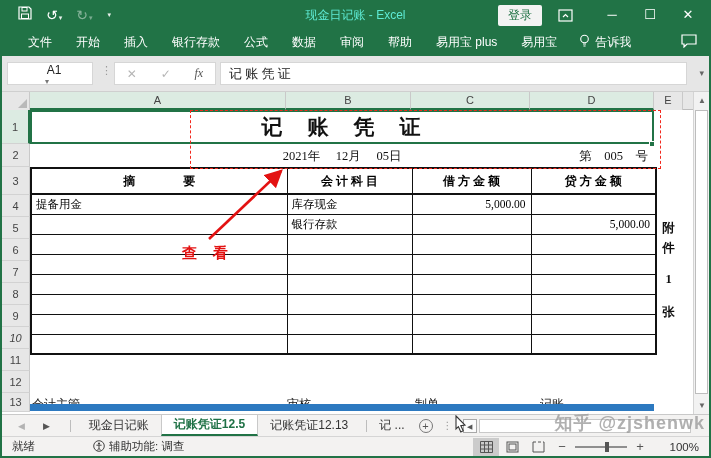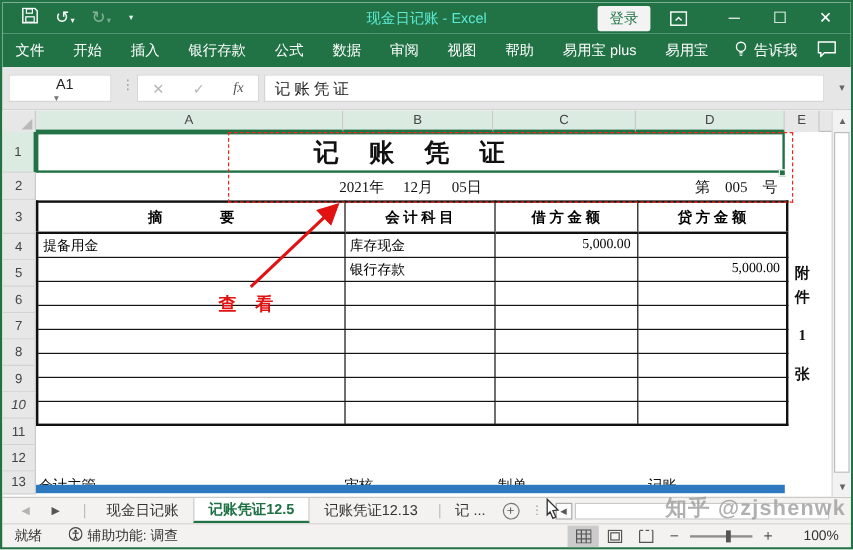--- a/index.html
+++ b/index.html
@@ -16,21 +16,21 @@
   .win-title { position:absolute; left:0; right:0; text-align:center; font-size:12px; color:#5eead4; pointer-events:none; }
   .tb-right { position:absolute; right:0; top:0; height:26px; display:flex; align-items:center; gap:0; }
   .login-btn { background:#f3f3f3; color:#217346; font-size:12px; padding:2px 10px; border-radius:2px; margin-right:16px; }
   .ribbon-opt { margin-right:20px; display:flex; }
   .winctl { width:38px; text-align:center; font-size:13px; line-height:26px; }
   .winctl.close { margin-right:2px; }
 
   
   .ribbon { position:absolute; left:0; top:26px; width:100%; height:28px; background:#217346; display:flex; align-items:center; color:#fff; font-size:12px; }
   .rtab { padding:0 12px; line-height:28px; white-space:nowrap; }
-  .rtab.first { padding-left:8px; margin-left:3px; }
+  .rtab.first { padding-left:8px; margin-left:18px; }
   .tellme { display:flex; align-items:center; gap:5px; padding:0 10px; }
   .comment-ic { position:absolute; right:12px; top:6px; }
 
   
   .fbar { position:absolute; left:0; top:54px; width:100%; height:36px; background:#e6e6e6; border-bottom:1px solid #cfcfcf; }
   .namebox { position:absolute; left:5px; top:6px; width:86px; height:23px; background:#fff; border:1px solid #d6d6d6; font-size:12px; color:#222; display:flex; align-items:center;flex-direction:column; }
   .namebox .ref { padding-left:8px; flex:1; }
   .namebox .dd { font-size:8px; color:#777; padding-right:6px; }
   .fb-dots { position:absolute; left:99px; top:8px; color:#9a9a9a; font-size:11px; letter-spacing:0; }
   .fb-btns { position:absolute; left:112px; top:6px; width:102px; height:23px; background:#fff; border:1px solid #d6d6d6; display:flex; align-items:center; justify-content:space-around; }
@@ -94,21 +94,21 @@
   .stab { display:flex; align-items:center; padding:0 12px; white-space:nowrap; }
   .stab.active { background:#fff; color:#1e7145; font-weight:bold; border-left:1px solid #c9c9c9; border-right:1px solid #c9c9c9; border-bottom:2px solid #217346; }
   .addsheet { align-self:center; width:14px; height:14px; border:1px solid #777; border-radius:50%; margin-left:8px; font-size:11px; line-height:12px; text-align:center; color:#555; }
   .more3 { align-self:center; margin-left:10px; color:#999; font-size:10px; }
   .hs-left { align-self:center; width:14px; height:14px; border:1px solid #a8a8a8; background:#fbfbfb; margin-left:10px; font-size:7px; line-height:13px; text-align:center; color:#555; }
   .hs-track { align-self:center; width:212px; height:14px; background:#fff; border:1px solid #c9c9c9; margin-left:2px; }
   .cursor-svg { position:absolute; left:452px; top:0px; z-index:8; }
   .watermark { position:absolute; right:4px; top:409px; font-size:18px; font-weight:600; color:#9d9d9d; opacity:.8; letter-spacing:1px; z-index:9; }
 
   
-  .statusbar { position:absolute; left:0; top:434px; width:707px; height:20px; background:#f3f2f1; border-top:1px solid #d5d5d5; display:flex; align-items:center; font-size:11.5px; color:#333; }
+  .statusbar { position:absolute; left:0; top:434px; width:707px; height:20px; background:#f3f2f1; border-top:1px solid #d5d5d5; display:flex; align-items:center; font-size:11.5px; color:#333;gap:36px; }
   .sb-ready { margin-left:10px; }
   .sb-acc { display:flex; align-items:center; gap:4px; margin-left:22px; }
   .sb-right { position:absolute; right:10px; display:flex; align-items:center; gap:0; }
   .viewbtn { width:26px; height:18px; display:flex; align-items:center; justify-content:center; }
   .viewbtn.sel { background:#cbcbcb; }
   .zoom-out,.zoom-in { width:22px; text-align:center; color:#555; font-size:13px; }
   .zoom-track { position:relative; width:52px; height:2px; background:#8f8f8f; margin:0 2px; }
   .zoom-thumb { position:absolute; left:30px; top:-4px; width:4px; height:10px; background:#555; }
   .zoom-pct { width:42px; text-align:right; margin-left:6px; }
 </style>
@@ -146,21 +146,20 @@
   </div>
 
   <div class="ribbon">
     <span class="rtab first">文件</span>
     <span class="rtab">开始</span>
     <span class="rtab">插入</span>
     <span class="rtab">银行存款</span>
     <span class="rtab">公式</span>
     <span class="rtab">数据</span>
     <span class="rtab">审阅</span>
-    <span class="rtab">视图</span>
     <span class="rtab">帮助</span>
     <span class="rtab">易用宝 plus</span>
     <span class="rtab">易用宝</span>
     <span class="tellme">
       <span>
         <svg width="11" height="14" viewBox="0 0 11 14">
             <circle cx="5.5" cy="5" r="3.8" fill="none" stroke="#fff" stroke-width="1.1"></circle>
             <path d="M4 10h3M4.4 12h2.2" stroke="#fff" stroke-width="1.1"></path>
           </svg>
       </span>

